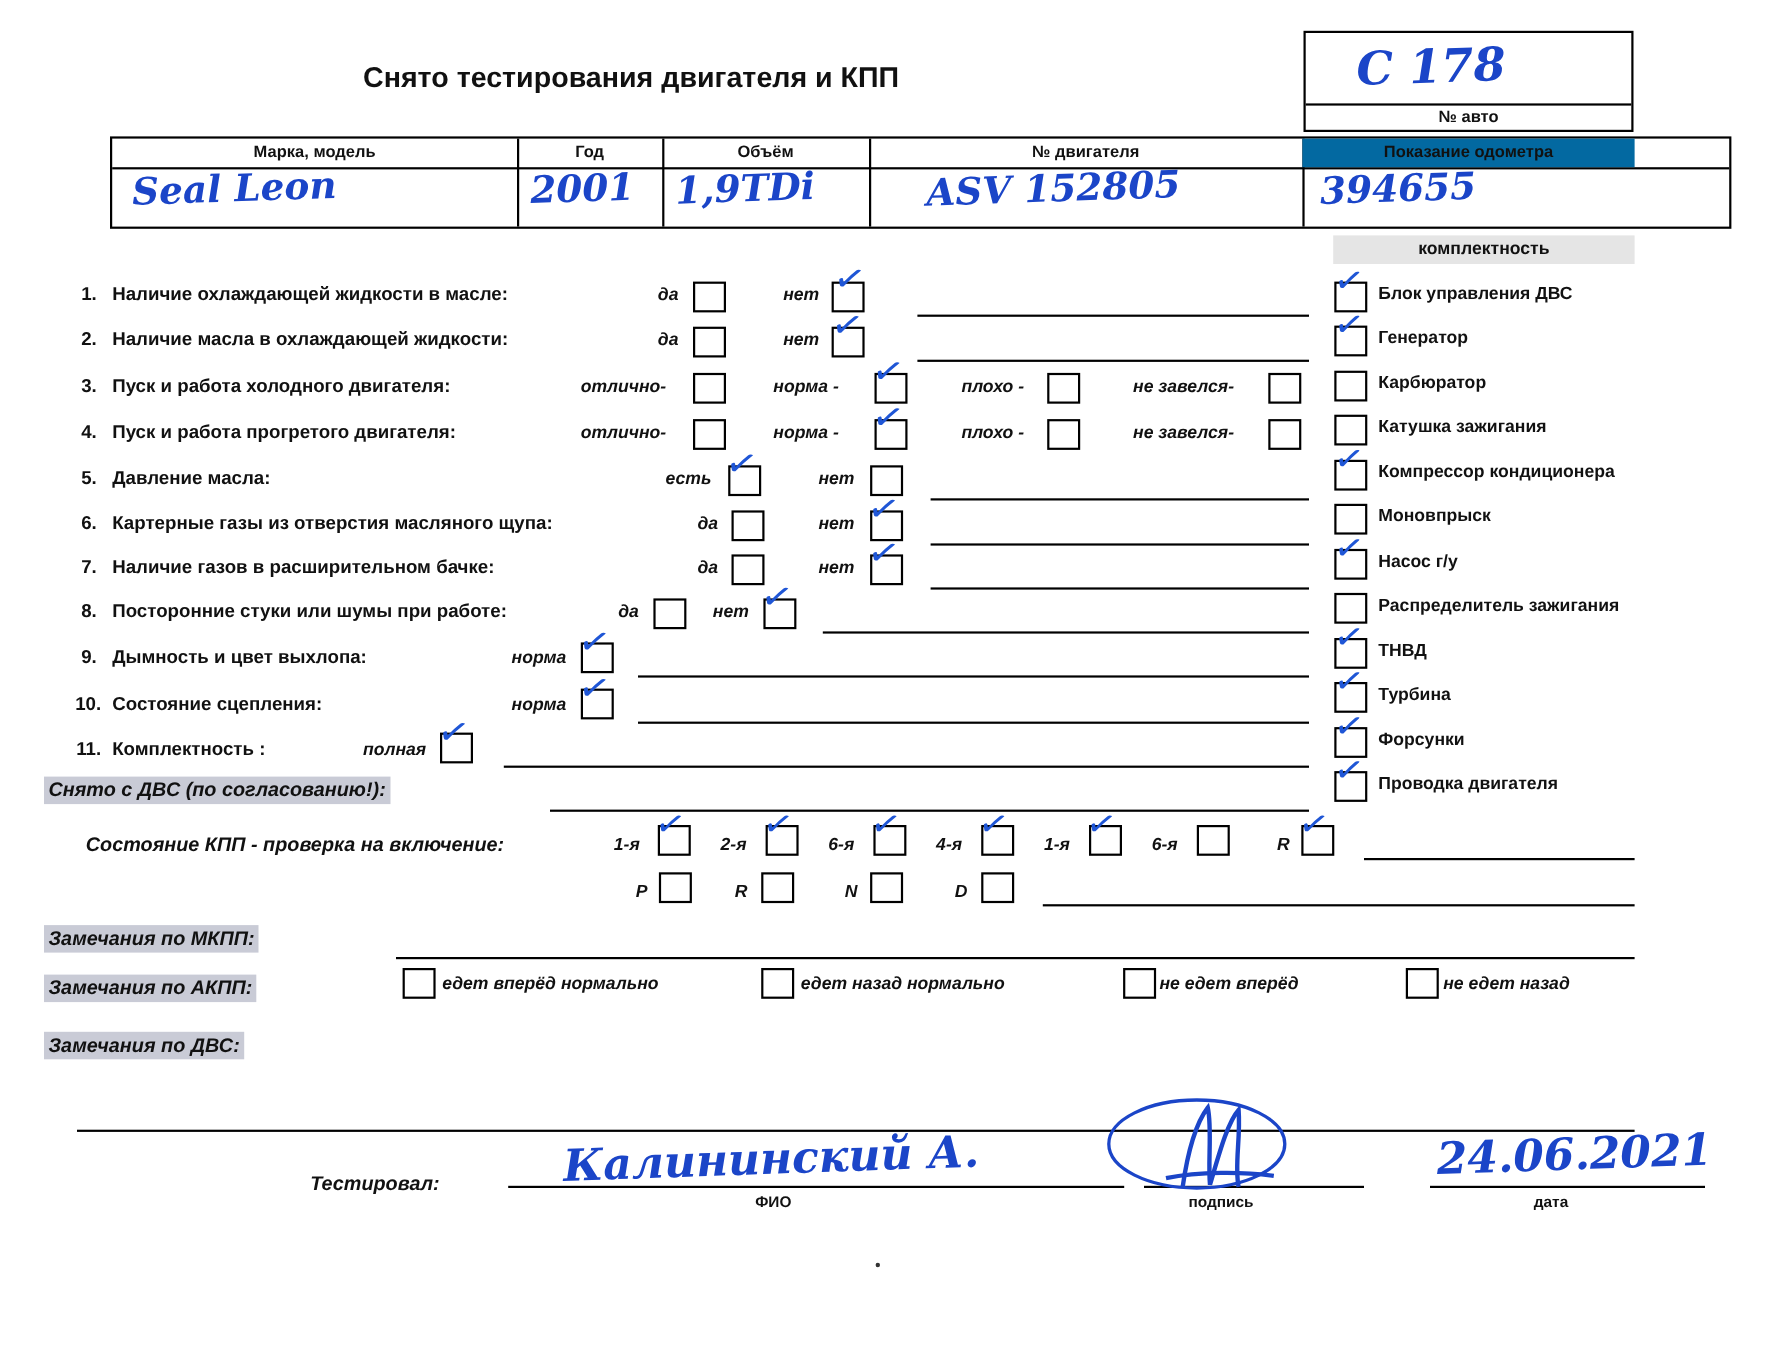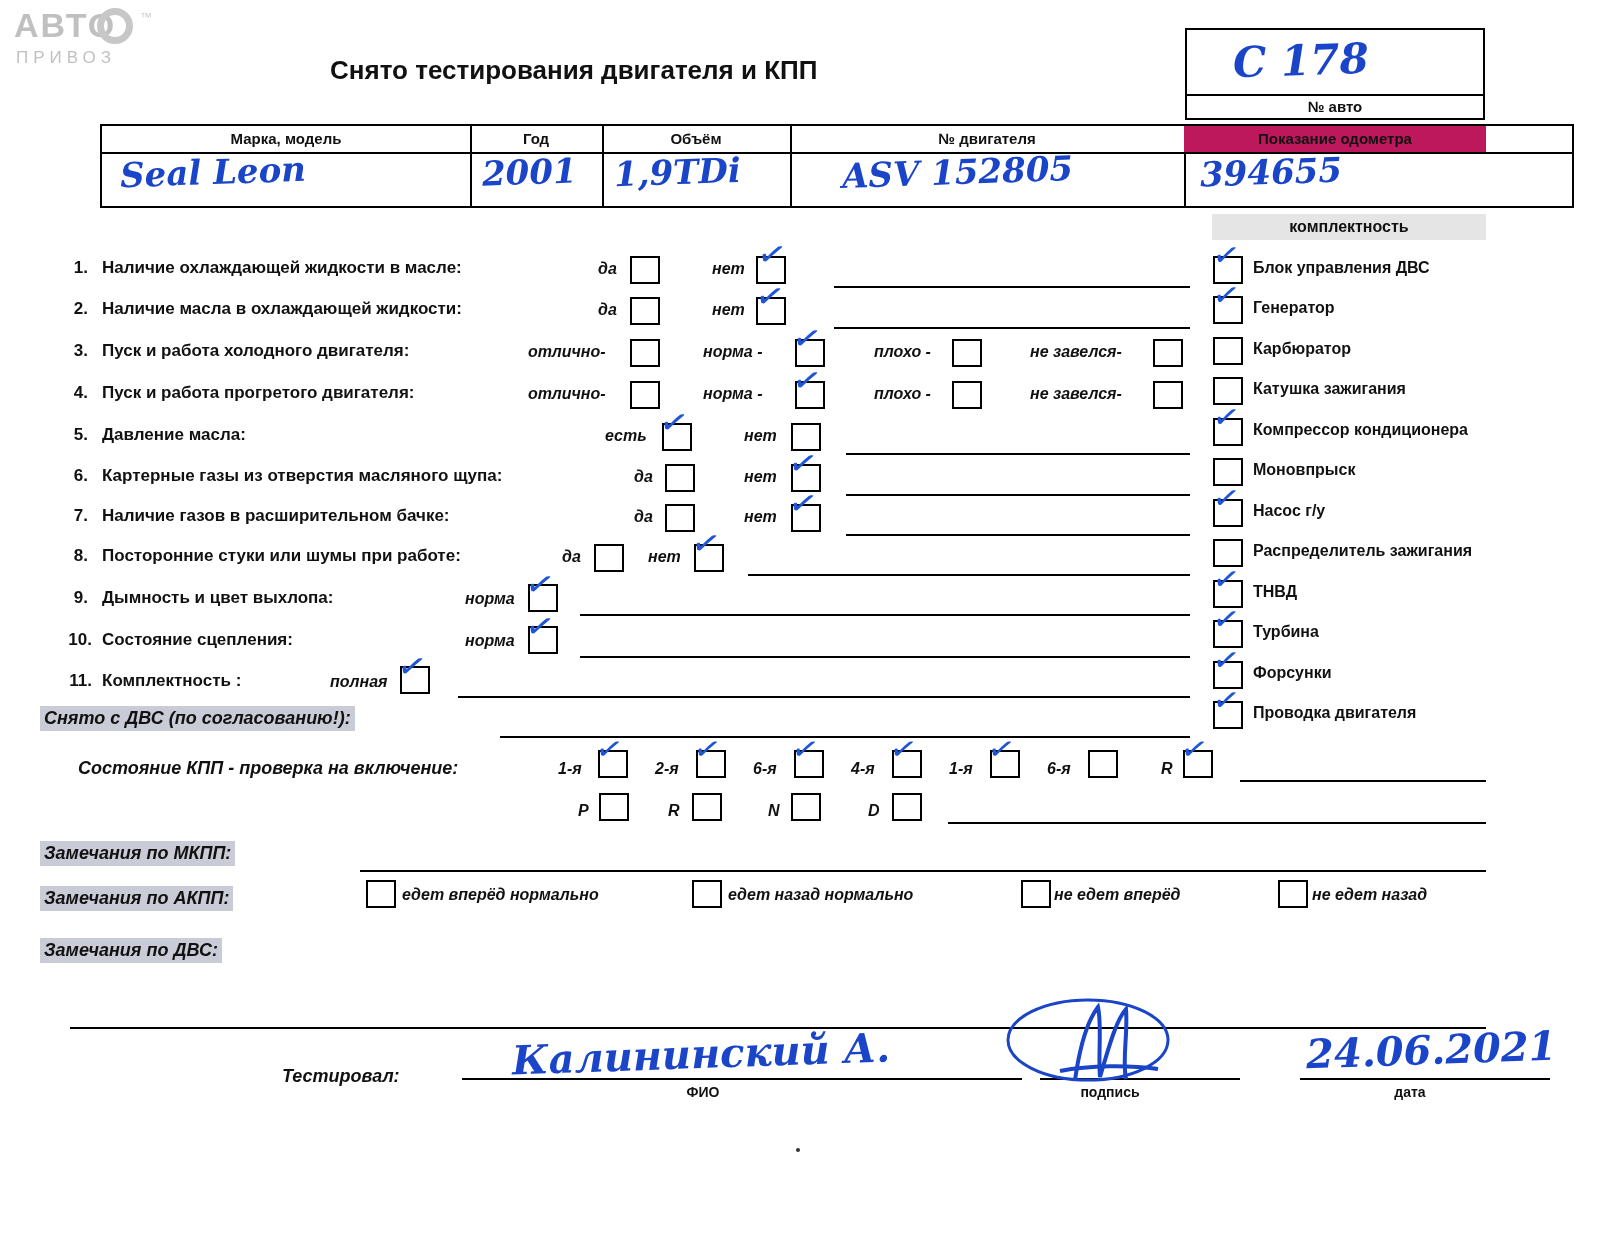--- a/index.html
+++ b/index.html
@@ -125,21 +125,21 @@
     font-size: 15px; font-weight: bold;
     text-align: center;
     line-height: 26px;
   }
   .maintable .vline {
     position: absolute;
     top: 0; bottom: 0;
     border-left: 2px solid #000;
   }
   .odo-head {
-    background: #be185d;
+    background: #0369a1;
   }
   .maintable .val {
     position: absolute;
     top: 26px;
     font-size: 34px;
   }
 
   
   .q {
     position: absolute;
@@ -216,26 +216,20 @@
     width: 4px; height: 4px;
     background: #333;
     border-radius: 50%;
   }
 </style>
 </head>
 <body>
 
 <div class="sheet">
 
-  <div class="logo">
-    <div class="mark">АВТО</div>
-    <div class="circle"></div>
-    <div class="tm">™</div>
-    <div class="sub">ПРИВОЗ</div>
-  </div>
 
   <div class="title">Снято тестирования двигателя  и КПП</div>
 
   <div class="autobox">
     <div class="divider"></div>
     <div class="val hw">C 178</div>
     <div class="lbl">№ авто</div>
   </div>
 
   <div class="maintable">

